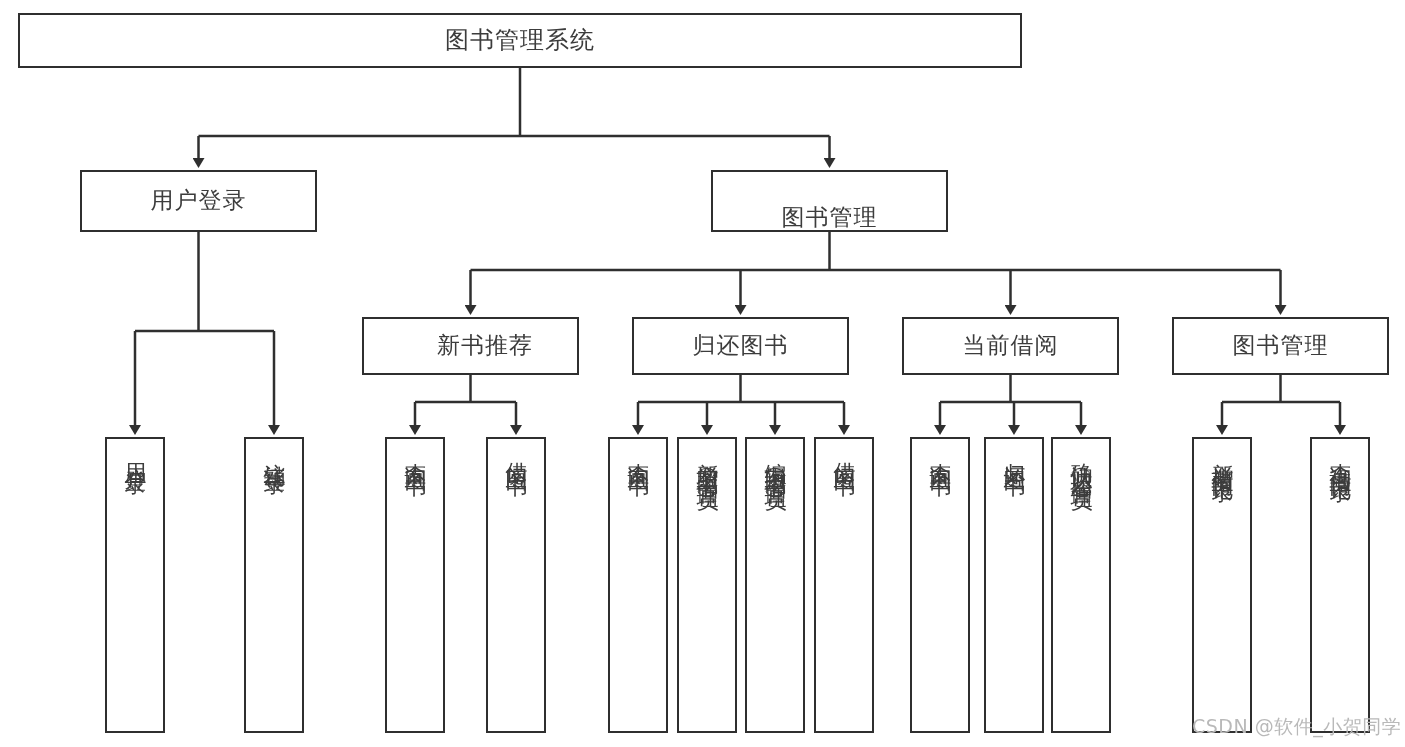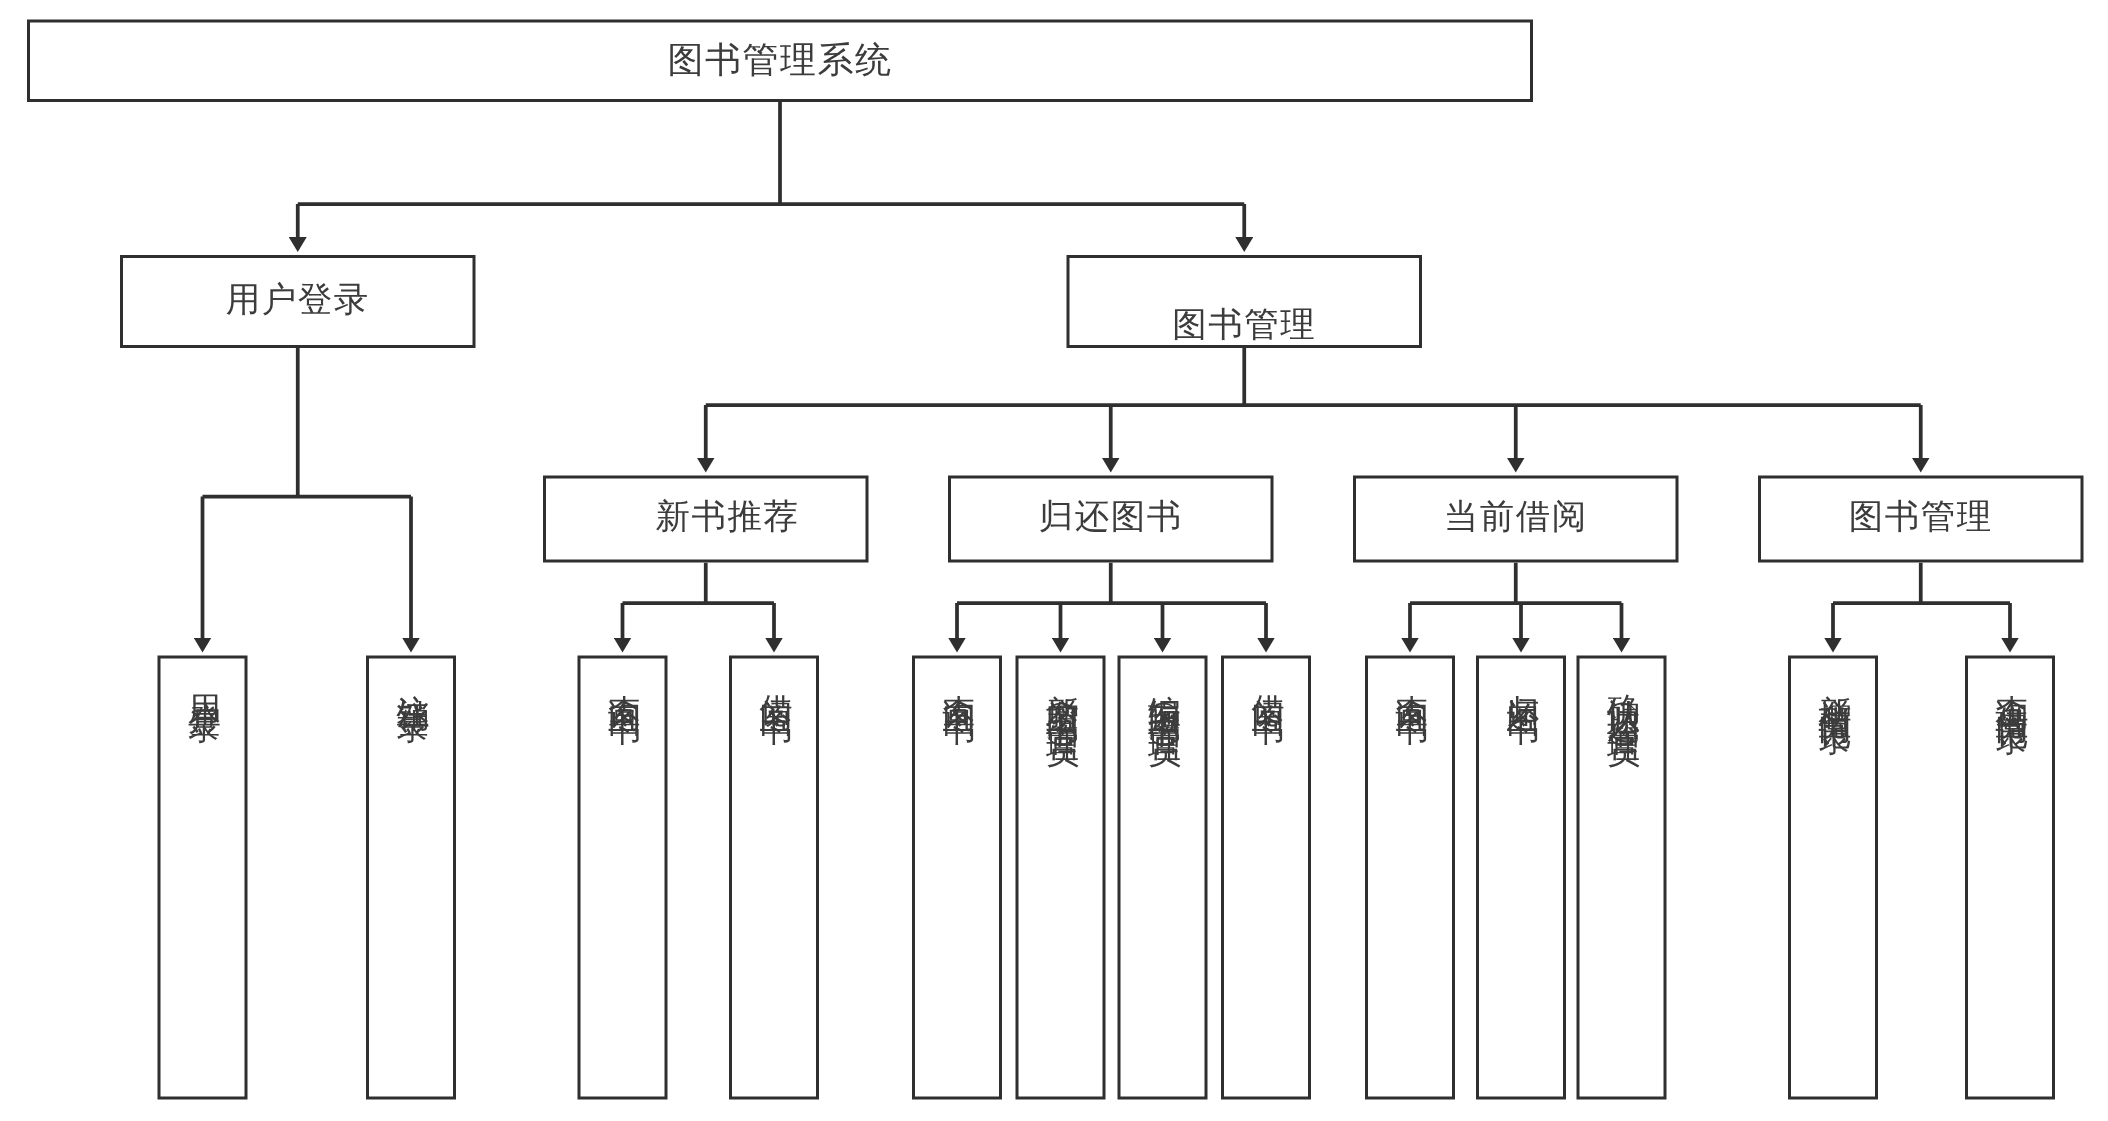--- a/index.html
+++ b/index.html
@@ -171,13 +171,14 @@
         <span class="node-label">确认归还（管理员）</span>
       </div>
       <div class="node vert" style="left: 1192px; top: 437px; width: 60px; height: 296px;">
         <span class="node-label">新增借阅记录</span>
       </div>
       <div class="node vert" style="left: 1310px; top: 437px; width: 60px; height: 296px;">
         <span class="node-label">查询借阅记录</span>
       </div>
     </div>
 
+  <div class="watermark" style="left: 1192px; top: 714px;">CSDN @软件_小贺同学</div>
 </div>
 
 </body></html>

